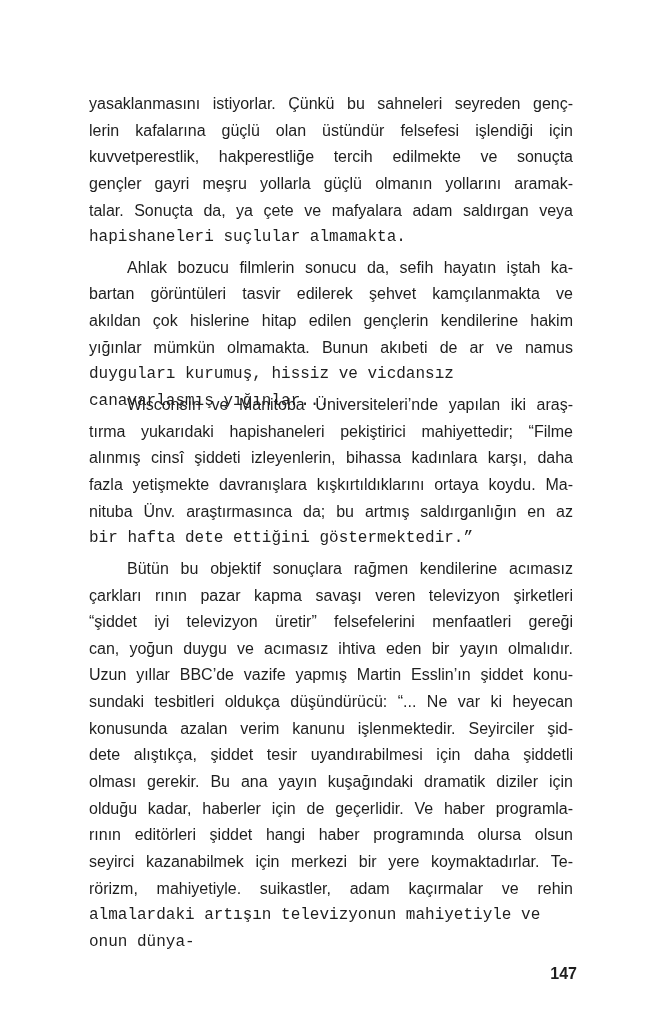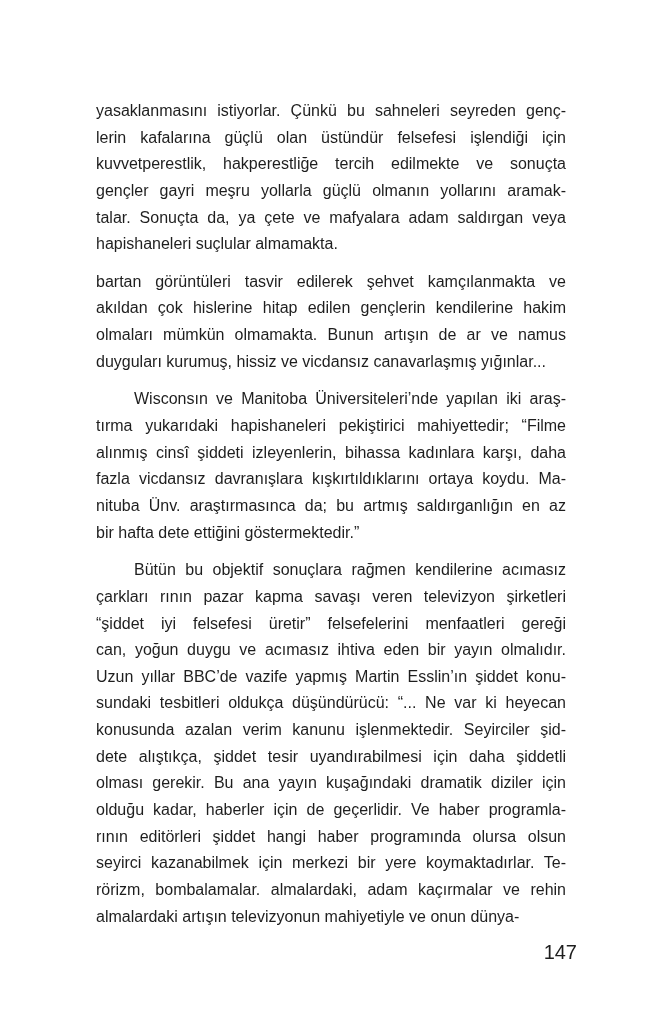--- a/index.html
+++ b/index.html
@@ -18,84 +18,86 @@
   }
   .text-block {
     position: absolute;
     left: 85px;
     top: 87px;
     width: 492px;
     color: #1e1e1e;
     font-size: 16px;
     font-weight: 500;
   }
-  .paragraph { margin: 11px; }
+  .paragraph { margin: 4px; }
   .line {
     height: 26.65px;
     line-height: 26.65px;
     text-align: justify;
     text-align-last: justify;
     overflow: visible;
   }
   .line.last {
     text-align: left;
     text-align-last: left;
+    font-family: Liberation Mono, monospace;
   }
   .line.indent {
     text-indent: 38px;
   }
   .page-number {
     position: absolute;
-    top: 941px;
+    top: 965px;
     left: 85px;
     width: 492px;
     text-align: right;
     color: #1e1e1e;
-    font-size: 20px;
-    font-weight: 400;
+    font-size: 16px;
+    font-weight: 700;
   }
 </style>
 </head>
 <body>
 
 <div class="page">
   <div class="text-block" id="paragraphs">
       <div class="paragraph">
         <div class="line">yasaklanmasını istiyorlar. Çünkü bu sahneleri seyreden genç-</div>
         <div class="line">lerin kafalarına güçlü olan üstündür felsefesi işlendiği için</div>
         <div class="line">kuvvetperestlik, hakperestliğe tercih edilmekte ve sonuçta</div>
         <div class="line">gençler gayri meşru yollarla güçlü olmanın yollarını aramak-</div>
         <div class="line">talar. Sonuçta da, ya çete ve mafyalara adam saldırgan veya</div>
         <div class="line last">hapishaneleri suçlular almamakta.</div>
       </div>
       <div class="paragraph">
+        <div class="line indent">Ahlak bozucu filmlerin sonucu da, sefih hayatın iştah ka-</div>
         <div class="line">bartan görüntüleri tasvir edilerek şehvet kamçılanmakta ve</div>
         <div class="line">akıldan çok hislerine hitap edilen gençlerin kendilerine hakim</div>
-        <div class="line">olmaları mümkün olmamakta. Bunun artışın de ar ve namus</div>
+        <div class="line">yığınlar mümkün olmamakta. Bunun akıbeti de ar ve namus</div>
         <div class="line last">duyguları kurumuş, hissiz ve vicdansız canavarlaşmış yığınlar...</div>
       </div>
       <div class="paragraph">
         <div class="line indent">Wisconsın ve Manitoba Üniversiteleri’nde yapılan iki araş-</div>
         <div class="line">tırma yukarıdaki hapishaneleri pekiştirici mahiyettedir; “Filme</div>
         <div class="line">alınmış cinsî şiddeti izleyenlerin, bihassa kadınlara karşı, daha</div>
-        <div class="line">fazla vicdansız davranışlara kışkırtıldıklarını ortaya koydu. Ma-</div>
+        <div class="line">fazla yetişmekte davranışlara kışkırtıldıklarını ortaya koydu. Ma-</div>
         <div class="line">nituba Ünv. araştırmasınca da; bu artmış saldırganlığın en az</div>
         <div class="line last">bir hafta dete ettiğini göstermektedir.”</div>
       </div>
       <div class="paragraph">
         <div class="line indent">Bütün bu objektif sonuçlara rağmen kendilerine acımasız</div>
         <div class="line">çarkları rının pazar kapma savaşı veren televizyon şirketleri</div>
-        <div class="line">“şiddet iyi felsefesi üretir” felsefelerini menfaatleri gereği</div>
+        <div class="line">“şiddet iyi televizyon üretir” felsefelerini menfaatleri gereği</div>
         <div class="line">can, yoğun duygu ve acımasız ihtiva eden bir yayın olmalıdır.</div>
         <div class="line">Uzun yıllar BBC’de vazife yapmış Martin Esslin’ın şiddet konu-</div>
         <div class="line">sundaki tesbitleri oldukça düşündürücü: “... Ne var ki heyecan</div>
         <div class="line">konusunda azalan verim kanunu işlenmektedir. Seyirciler şid-</div>
         <div class="line">dete alıştıkça, şiddet tesir uyandırabilmesi için daha şiddetli</div>
         <div class="line">olması gerekir. Bu ana yayın kuşağındaki dramatik diziler için</div>
         <div class="line">olduğu kadar, haberler için de geçerlidir. Ve haber programla-</div>
         <div class="line">rının editörleri şiddet hangi haber programında olursa olsun</div>
         <div class="line">seyirci kazanabilmek için merkezi bir yere koymaktadırlar. Te-</div>
-        <div class="line">rörizm, bombalamalar. almalardaki, adam kaçırmalar ve rehin</div>
+        <div class="line">rörizm, mahiyetiyle. suikastler, adam kaçırmalar ve rehin</div>
         <div class="line last">almalardaki artışın televizyonun mahiyetiyle ve onun dünya-</div>
       </div>
     </div>
   <div class="page-number">147</div>
 </div>
 
 </body></html>

